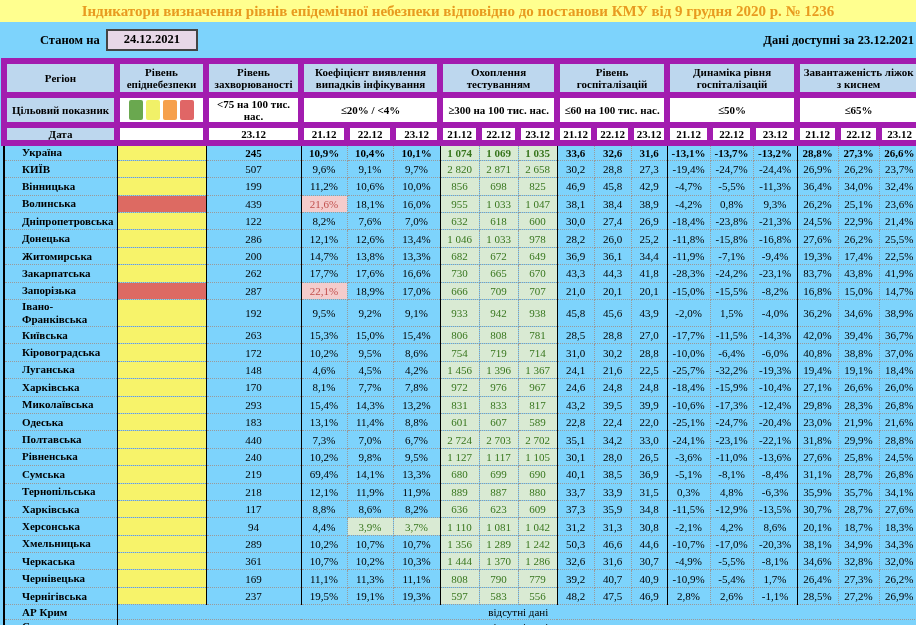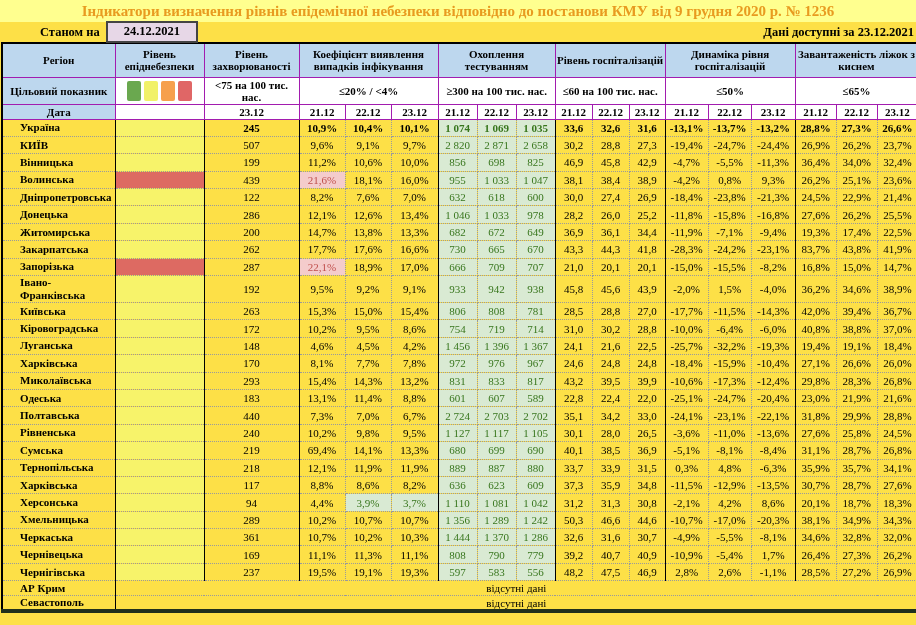--- a/index.html
+++ b/index.html
@@ -1,45 +1,45 @@
 <!DOCTYPE html>
 <html style="--title-bg: #ffff8f; --title-color: #e89b20; --asof-bg: #e7d7e7; --head-bg: #bdd7ee; --danger-yellow: #f7f36a; --danger-red: #dd6a62; --green-bg: #d9ead3; --green-text: #38761d; --pink-bg: #f4cccc; --pink-text: #c0504d;"><head>
 <meta charset="utf-8">
 <style>
   html,body{margin:0;padding:0;background:#fff;}
   .page{
     width:916px;height:625px;box-sizing:border-box;
     font-family:"Liberation Serif","DejaVu Serif",serif;
-    color:#000;overflow:hidden;background:#fde047;
+    color:#000;overflow:hidden;background:#7dd3fc;
   }
   
   .title-bar{
     background:var(--title-bg);color:var(--title-color);
     font-weight:bold;font-size:15px;text-align:center;
     padding:3px 0 2px 0;line-height:17px;
   }
   
   .subheader{
     display:flex;align-items:center;font-size:12.5px;font-weight:bold;
-    padding:1px 2px 1px 40px;height:20px;box-sizing:border-box;
+    padding:1px 2px 1px 40px;height:36px;box-sizing:border-box;
   }
   .asof-label{margin-right:6px;}
   .asof-box{
     background:var(--asof-bg);border:2px solid #444;
     padding:0 16px;height:18px;line-height:17px;text-align:right;
   }
   .available{margin-left:auto;font-family:Liberation Serif, serif;}
   
   table{
     border-collapse:collapse;table-layout:fixed;width:914px;
     margin:0 1px;font-size:11px;
     border:2px solid #000;border-bottom:4px solid #20301c;
   }
   thead th{
-    background:var(--head-bg);border:1px solid #a21caf;
+    background:var(--head-bg);border:6px solid #a21caf;
     font-weight:bold;padding:0 1px;font-size:11px;line-height:12px;
     text-align:center;vertical-align:middle;
   }
   thead th.white{background:#fff;}
   tr.h1{height:34px;}
   tr.h2{height:27px;}
   tr.h3{height:15px;}
   tbody tr{height:17.4px;}
   tbody tr.nodata-row{height:15px;}
   td{

